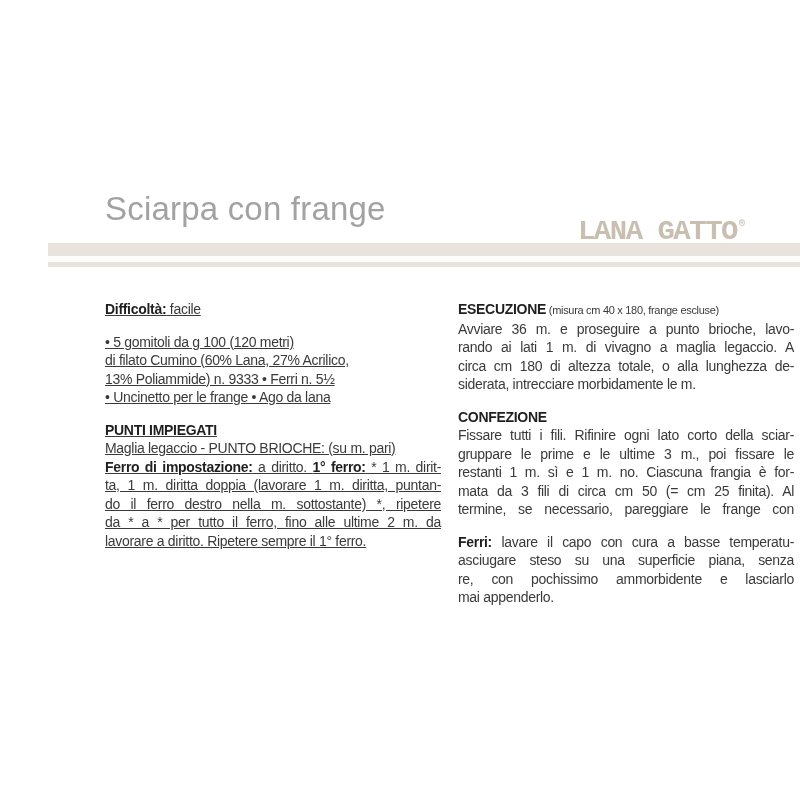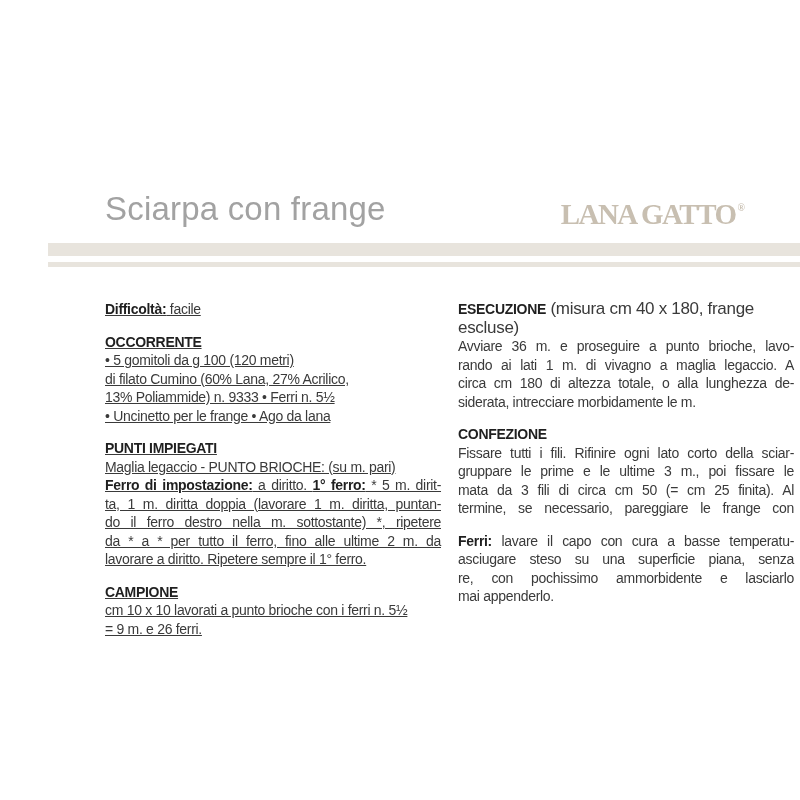--- a/index.html
+++ b/index.html
@@ -14,90 +14,85 @@
     width:800px;height:800px;position:relative;overflow:hidden;
     font-family:"Liberation Sans",sans-serif;
   }
   .sheet{position:absolute;inset:0;background:#fff;margin-left:48px;}
   .title{
     position:absolute;left:57px;top:191px;margin:0;
     font-size:33px;line-height:36px;font-weight:400;
     letter-spacing:0.2px;color:var(--title);
   }
   .brand{
-    position:absolute;right:55px;top:192px;
-    font-family:Liberation Serif, serif;
+    position:absolute;right:55px;top:208px;
+    font-family:Liberation Mono, monospace;
     font-size:29px;line-height:32px;font-weight:800;
     letter-spacing:-1.5px;color:var(--brand);
     transform:scaleY(0.98);transform-origin:right top;
     white-space:nowrap;
   }
   .brand sup{font-size:10px;letter-spacing:0;vertical-align:14px;margin-left:2px;}
   .bar{position:absolute;left:0;width:800px;background:var(--divider);}
   .bar1{top:243px;height:13px;}
   .bar2{top:262px;height:5px;}
   .col{
     position:absolute;top:300px;width:336px;
     font-size:14px;line-height:18.5px;letter-spacing:-0.3px;
     color:var(--text);
   }
   .col-left{left:57px;text-decoration:underline;}
   .col-right{left:410px;}
   .section:not(:first-child){margin-top:14px;}
   .line{text-align:left;}
   .line.just{text-align:justify;text-align-last:justify;}
   .b{font-weight:bold;color:var(--bold);}
-  .sm{font-size:17px;text-align:center;}
+  .sm{font-size:11px;text-align:center;}
 </style>
 </head>
 <body>
 
 <div class="sheet">
   <h1 class="title">Sciarpa con frange</h1>
   <div class="brand"><span>LANA GATTO</span><sup>®</sup></div>
   <div class="bar bar1"></div>
   <div class="bar bar2"></div>
   <div class="col col-left" id="col-left">
       <div class="section">
         <div class="line"><span class="b">Difficoltà:</span><span> facile</span></div>
       </div>
       <div class="section">
-        <div class="line"><span class="b">OCCORRENTE</span></div>
         <div class="line"><span>• 5 gomitoli da g 100 (120 metri)</span></div>
         <div class="line"><span>di filato Cumino (60% Lana, 27% Acrilico,</span></div>
         <div class="line"><span>13% Poliammide) n. 9333 • Ferri n. 5½</span></div>
         <div class="line"><span>• Uncinetto per le frange • Ago da lana</span></div>
       </div>
       <div class="section">
         <div class="line"><span class="b">PUNTI IMPIEGATI</span></div>
         <div class="line"><span>Maglia legaccio - PUNTO BRIOCHE: (su m. pari)</span></div>
-        <div class="line just"><span class="b">Ferro di impostazione:</span><span> a diritto. </span><span class="b">1° ferro:</span><span> * 5 m. dirit-</span></div>
+        <div class="line just"><span class="b">Ferro di impostazione:</span><span> a diritto. </span><span class="b">1° ferro:</span><span> * 1 m. dirit-</span></div>
         <div class="line just"><span>ta, 1 m. diritta doppia (lavorare 1 m. diritta, puntan-</span></div>
         <div class="line just"><span>do il ferro destro nella m. sottostante) *, ripetere</span></div>
         <div class="line just"><span>da * a * per tutto il ferro, fino alle ultime 2 m. da</span></div>
         <div class="line"><span>lavorare a diritto. Ripetere sempre il 1° ferro.</span></div>
-      </div>
-      <div class="section">
-        <div class="line"><span class="b">CAMPIONE</span></div>
-        <div class="line"><span>cm 10 x 10 lavorati a punto brioche con i ferri n. 5½</span></div>
-        <div class="line"><span>= 9 m. e 26 ferri.</span></div>
       </div>
     </div>
   <div class="col col-right" id="col-right">
       <div class="section">
         <div class="line"><span class="b">ESECUZIONE</span><span class="sm"> (misura cm 40 x 180, frange escluse)</span></div>
         <div class="line just"><span>Avviare 36 m. e proseguire a punto brioche, lavo-</span></div>
         <div class="line just"><span>rando ai lati 1 m. di vivagno a maglia legaccio. A</span></div>
         <div class="line just"><span>circa cm 180 di altezza totale, o alla lunghezza de-</span></div>
         <div class="line"><span>siderata, intrecciare morbidamente le m.</span></div>
       </div>
       <div class="section">
         <div class="line"><span class="b">CONFEZIONE</span></div>
         <div class="line just"><span>Fissare tutti i fili. Rifinire ogni lato corto della sciar-</span></div>
         <div class="line just"><span>gruppare le prime e le ultime 3 m., poi fissare le</span></div>
+        <div class="line just"><span>restanti 1 m. sì e 1 m. no. Ciascuna frangia è for-</span></div>
         <div class="line just"><span>mata da 3 fili di circa cm 50 (= cm 25 finita). Al</span></div>
         <div class="line just"><span>termine, se necessario, pareggiare le frange con</span></div>
       </div>
       <div class="section">
         <div class="line just"><span class="b">Ferri:</span><span> lavare il capo con cura a basse temperatu-</span></div>
         <div class="line just"><span>asciugare steso su una superficie piana, senza</span></div>
         <div class="line just"><span>re, con pochissimo ammorbidente e lasciarlo</span></div>
         <div class="line"><span>mai appenderlo.</span></div>
       </div>
     </div>

